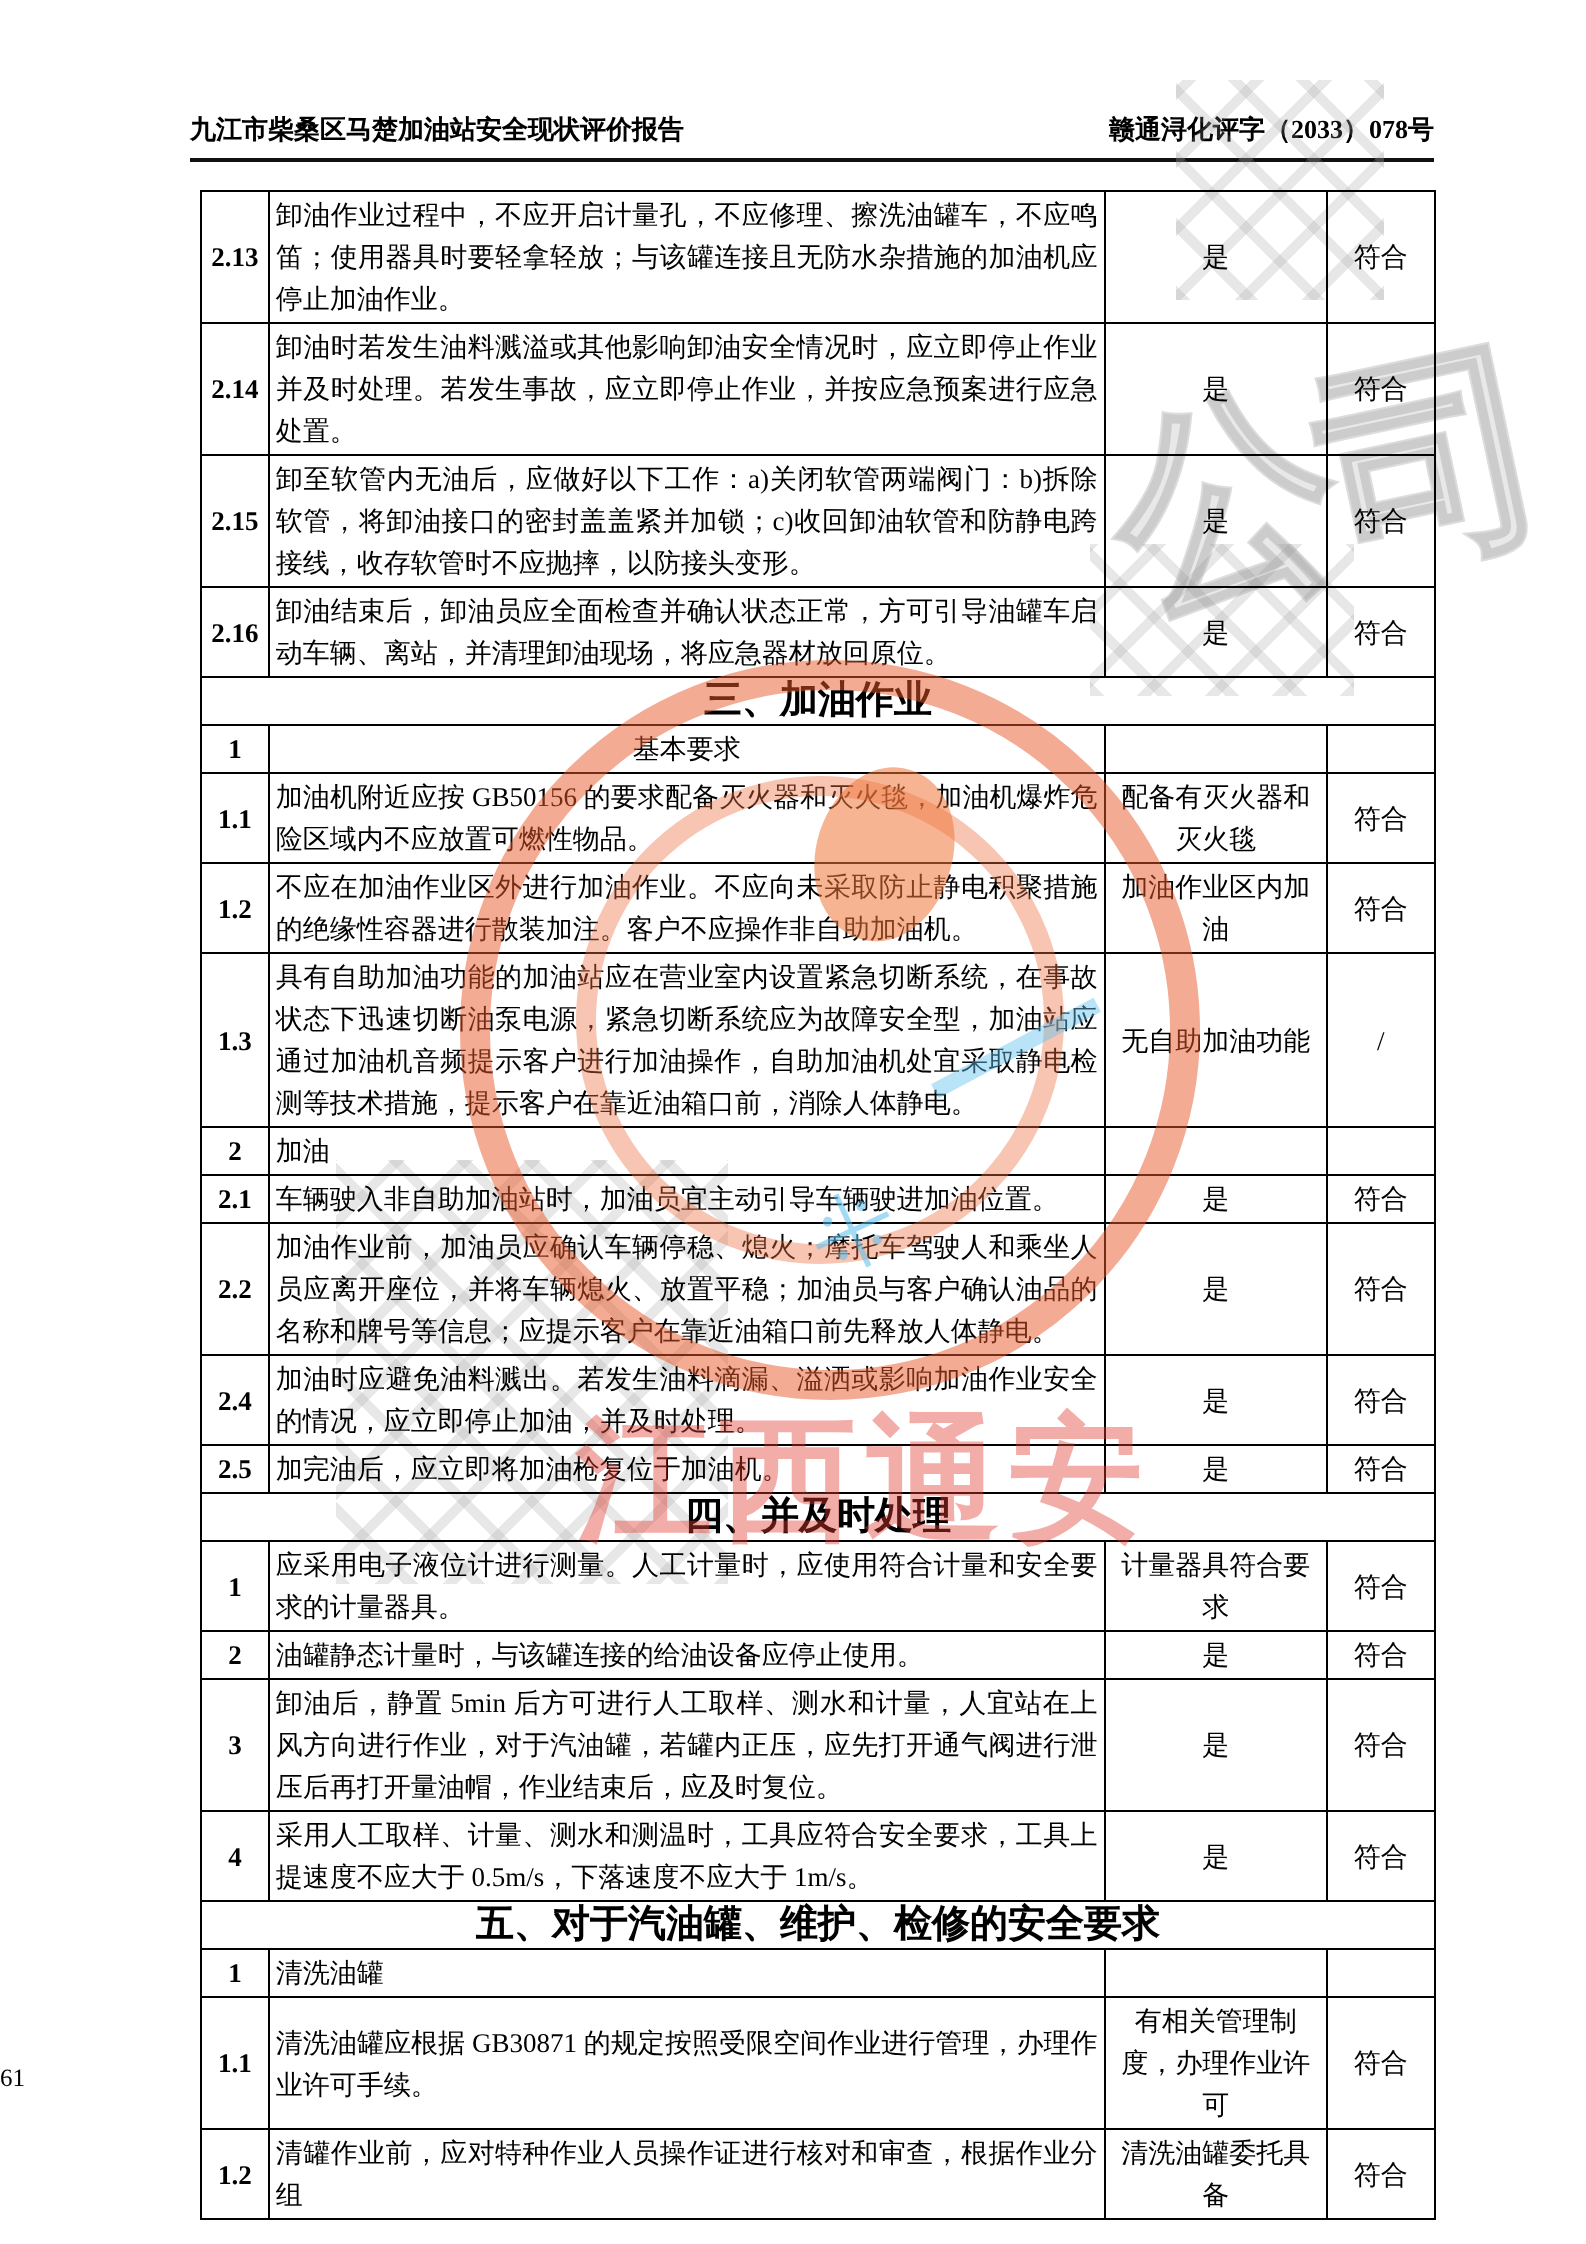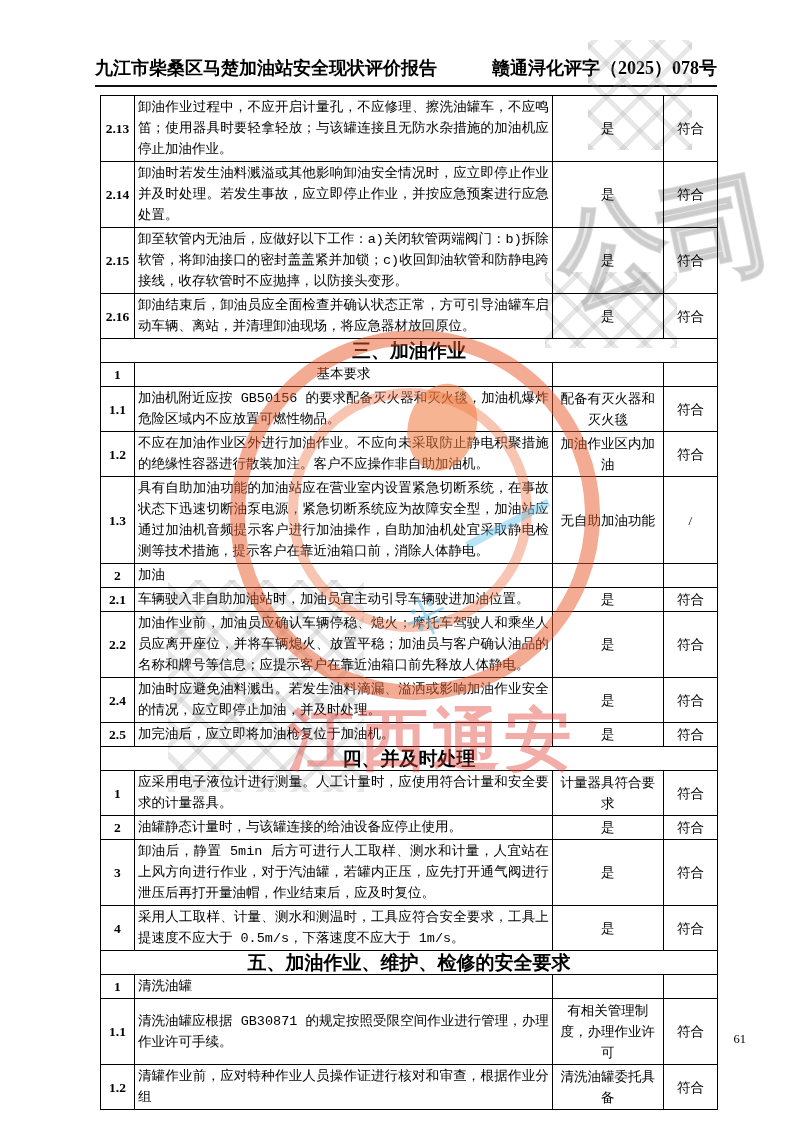--- a/index.html
+++ b/index.html
@@ -10,21 +10,21 @@
     font-family:"Liberation Serif","DejaVu Serif",serif;
     color:#000;
     overflow:hidden;
   }
   
   .page-header{
     position:absolute;left:95px;top:56px;width:622px;
     display:flex;justify-content:space-between;align-items:flex-end;
     border-bottom:2.5px solid #111;
     padding-bottom:5px;
-    font-size:18px;font-weight:bold;
+    font-size:13px;font-weight:bold;
   }
   
   .table-wrap{
     position:absolute;left:100px;top:95px;width:618px;
     z-index:2;
   }
   table.checklist{
     border-collapse:collapse;width:100%;
     font-size:13.5px;line-height:21px;
   }
@@ -32,32 +32,32 @@
     border:1.4px solid #000;
     padding:1px 3px;
     vertical-align:middle;
     background:transparent;
   }
   td.cell-no{
     width:27px;text-align:center;font-weight:bold;
     font-family:"Liberation Serif",serif;padding:1px 1px;
   }
   td.cell-text{
-    width:420px;text-align:justify;text-justify:inter-ideograph;font-family:Liberation Mono, monospace;
+    width:420px;text-align:justify;text-justify:inter-ideograph;
   }
   td.cell-check{width:106px;text-align:center;}
   td.cell-result{width:48px;text-align:center;}
   td.section-cell{
     text-align:center;font-weight:bold;font-size:19px;
     padding:1px 0;
   }
   
   .page-number{
     position:absolute;left:0;top:1032px;width:746px;
-    text-align:right;font-size:12.5px;
+    text-align:left;font-size:12.5px;
   }
   
   .wm{position:absolute;pointer-events:none;}
   .wm-under{z-index:1;}
   .wm-over{z-index:5;}
   .stamp-ring-outer{
     left:230px;top:330px;width:340px;height:340px;
     border:15px solid rgba(233,88,42,0.50);
     border-radius:50%;
   }
@@ -110,21 +110,21 @@
 </head>
 <body>
 
 <div class="wm wm-under lattice lattice-a"></div>
 <div class="wm wm-under lattice lattice-b"></div>
 <div class="wm wm-under lattice lattice-c"></div>
 <div class="wm wm-under company-frag">公司</div>
 
 <div class="page-header">
   <span>九江市柴桑区马楚加油站安全现状评价报告</span>
-  <span>赣通浔化评字（2025）078号</span>
+  <span>赣通浔化评字（2033）078号</span>
 </div>
 
 <div class="table-wrap">
   <table class="checklist">
     <tbody>
         <tr>
           <td class="cell-no">2.13</td>
           <td class="cell-text">卸油作业过程中，不应开启计量孔，不应修理、擦洗油罐车，不应鸣笛；使用器具时要轻拿轻放；与该罐连接且无防水杂措施的加油机应停止加油作业。</td>
           <td class="cell-check">是</td>
           <td class="cell-result">符合</td>
@@ -225,21 +225,21 @@
           <td class="cell-check">是</td>
           <td class="cell-result">符合</td>
         </tr>
         <tr>
           <td class="cell-no">4</td>
           <td class="cell-text">采用人工取样、计量、测水和测温时，工具应符合安全要求，工具上提速度不应大于 0.5m/s，下落速度不应大于 1m/s。</td>
           <td class="cell-check">是</td>
           <td class="cell-result">符合</td>
         </tr>
         <tr>
-          <td class="section-cell" colspan="4">五、加油作业、维护、检修的安全要求</td>
+          <td class="section-cell" colspan="4">五、对于汽油罐、维护、检修的安全要求</td>
         </tr>
         <tr>
           <td class="cell-no">1</td>
           <td class="cell-text">清洗油罐</td>
           <td class="cell-check"></td>
           <td class="cell-result"></td>
         </tr>
         <tr>
           <td class="cell-no">1.1</td>
           <td class="cell-text">清洗油罐应根据 GB30871 的规定按照受限空间作业进行管理，办理作业许可手续。</td>

